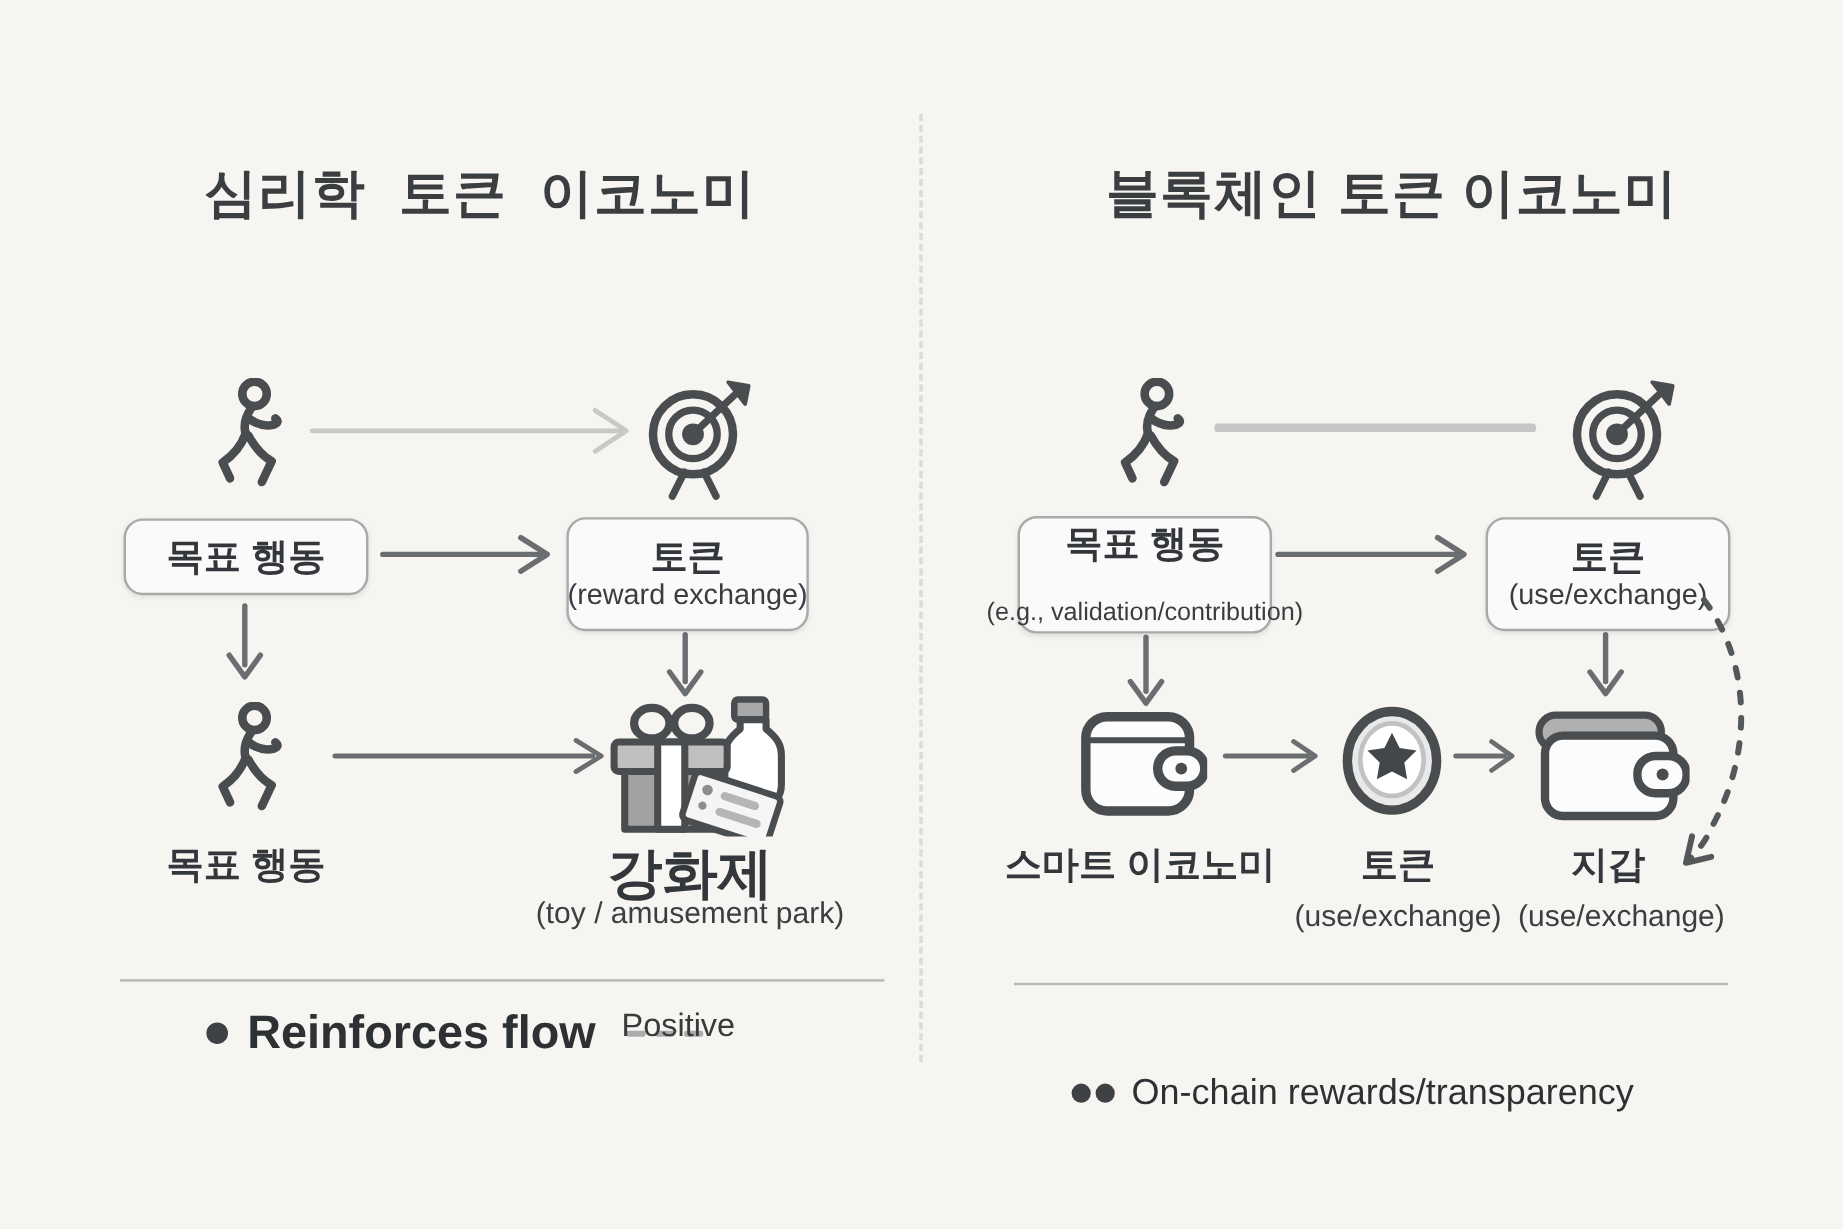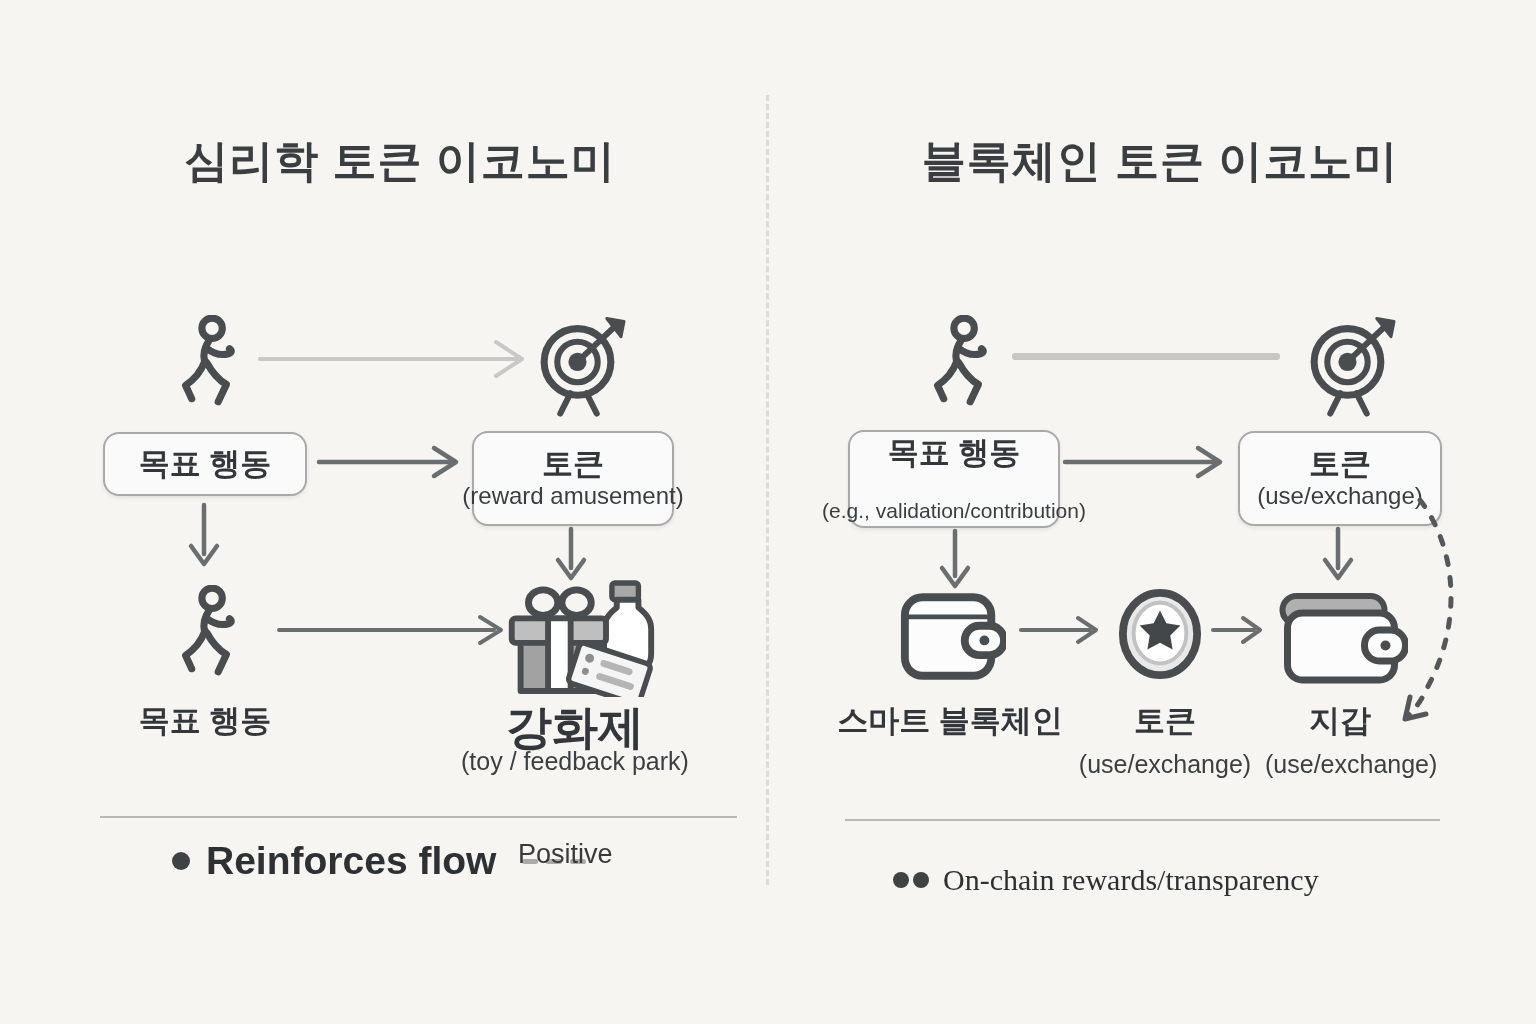--- a/index.html
+++ b/index.html
@@ -39,21 +39,21 @@
   .legend-sub{font-size:27px;font-weight:400;color:#3a3a3a;line-height:1.4;}
   .legend-right-text{font-size:30px;font-weight:500;color:#2e3134;white-space:nowrap;}
 
   svg{display:block;}
 </style>
 </head>
 <body>
 
 <div class="divider"></div>
 
-<div class="abs center panel-title" style="left:100px;top:132px;width:600px;">심리학 토큰 이코노미</div>
+<div class="abs center panel-title" style="left:100px;top:132px;width:600px;font-family:Liberation Mono, monospace;">심리학 토큰 이코노미</div>
 
 <div class="abs" style="left:168px;top:315px;">
   <svg width="78" height="102" viewBox="0 0 72 100" fill="none" stroke="#4a4d50" stroke-width="7" stroke-linecap="round" stroke-linejoin="round">
     <circle cx="41" cy="13" r="10"></circle>
     <path d="M38 25 C34 31 32 38 33.5 45"></path>
     <path d="M35 32 Q46 41 57 38 Q62 36 58 33"></path>
     <path d="M34 45 C30 56 24 63 15 69 L21 82"></path>
     <path d="M36 47 C42 58 48 64 55 68 L47 85"></path>
   </svg>
 </div>
@@ -83,21 +83,21 @@
 
 <div class="abs" style="left:316px;top:442px;">
   <svg width="150" height="40" fill="none" stroke="#6b6e70" stroke-width="4.5" stroke-linecap="round" stroke-linejoin="round">
     <line x1="3" y1="20" x2="134" y2="20"></line>
     <path d="M118 6 L140 20 L118 34"></path>
   </svg>
 </div>
 
 <div class="flow-box" style="left:472px;top:431px;width:198px;height:91px;">
   <div class="box-title">토큰</div>
-  <div class="box-sub">(reward amusement)</div>
+  <div class="box-sub">(reward exchange)</div>
 </div>
 
 <div class="abs" style="left:184px;top:502px;">
   <svg width="40" height="70" fill="none" stroke="#6b6e70" stroke-width="4.5" stroke-linecap="round" stroke-linejoin="round">
     <line x1="20" y1="3" x2="20" y2="52"></line>
     <path d="M7 44 L20 62 L33 44"></path>
   </svg>
 </div>
 
 <div class="abs" style="left:551px;top:526px;">
@@ -144,21 +144,21 @@
       <circle cx="14" cy="13" r="4.5" fill="#8d8d8d"></circle>
       <circle cx="14" cy="27" r="3.5" fill="#8d8d8d"></circle>
       <rect x="26" y="10" width="34" height="7" rx="3.5" fill="#b5b5b5"></rect>
       <rect x="26" y="24" width="40" height="7" rx="3.5" fill="#b5b5b5"></rect>
     </g>
   </svg>
 </div>
 
 <div class="abs center node-label" style="left:105px;top:700px;width:200px;">목표 행동</div>
 <div class="abs center node-label big" style="left:475px;top:697px;width:200px;">강화제</div>
-<div class="abs center node-sub" style="left:425px;top:747px;width:300px;">(toy / feedback park)</div>
+<div class="abs center node-sub" style="left:425px;top:747px;width:300px;">(toy / amusement park)</div>
 
 <div class="separator" style="left:100px;top:816px;width:637px;"></div>
 <div class="legend-row" style="left:172px;top:843px;height:36px;">
   <span class="legend-dot"></span>
   <span class="legend-main" style="margin-left:16px;">Reinforces flow</span>
   <span class="legend-dash" style="margin-left:26px;"></span>
   <span class="legend-dash" style="margin-left:8px;"></span>
   <span class="legend-dash" style="margin-left:8px;"></span>
 </div>
 <div class="abs legend-sub" style="left:518px;top:836px;">
@@ -262,24 +262,24 @@
   </svg>
 </div>
 
 <div class="abs" style="left:1392px;top:492px;">
   <svg width="112" height="252" fill="none" stroke="#55585b" stroke-width="5" stroke-linecap="round" stroke-linejoin="round">
     <path d="M28 8 C64 55 72 130 34 198 Q28 212 16 224" stroke-dasharray="8 13"></path>
     <path d="M18 205 L13 227 L34 222"></path>
   </svg>
 </div>
 
-<div class="abs center node-label" style="left:830px;top:700px;width:240px;white-space:nowrap;">스마트 블록체인</div>
+<div class="abs center node-label" style="left:830px;top:700px;width:240px;white-space:nowrap;">스마트 이코노미</div>
 <div class="abs center node-label" style="left:1085px;top:700px;width:160px;">토큰</div>
 <div class="abs center node-label" style="left:1270px;top:700px;width:140px;text-align:center;">지갑</div>
 <div class="abs center node-sub" style="left:1070px;top:750px;width:190px;">(use/exchange)</div>
 <div class="abs center node-sub" style="left:1265px;top:750px;width:170px;">(use/exchange)</div>
 
 <div class="separator" style="left:845px;top:819px;width:595px;"></div>
-<div class="legend-row" style="left:893px;top:862px;height:36px;font-family:Liberation Serif, serif;">
+<div class="legend-row" style="left:893px;top:893px;height:36px;">
   <span class="legend-dot" style="width:16px;height:16px;"></span>
   <span class="legend-dot" style="width:16px;height:16px;margin-left:4px;"></span>
   <span class="legend-right-text" style="margin-left:14px;">On-chain rewards/transparency</span>
 </div>
 
 </body></html>

